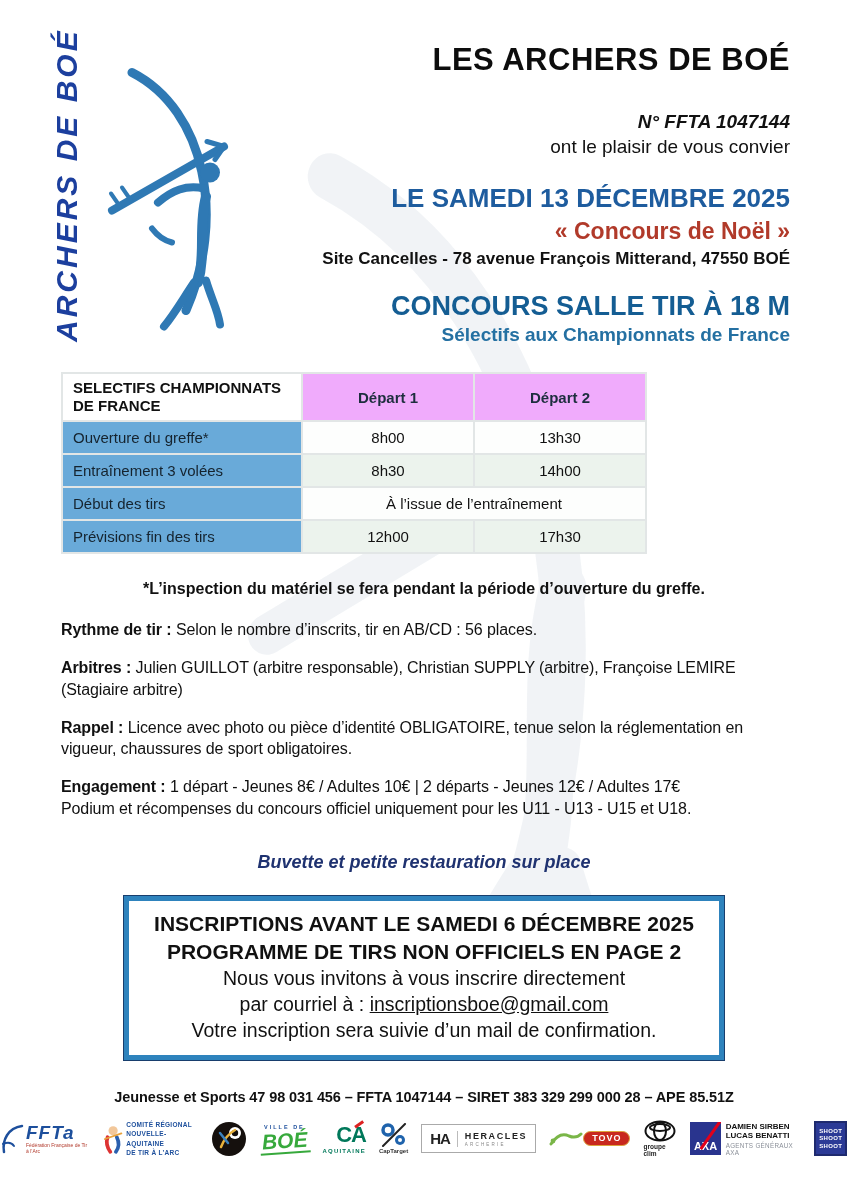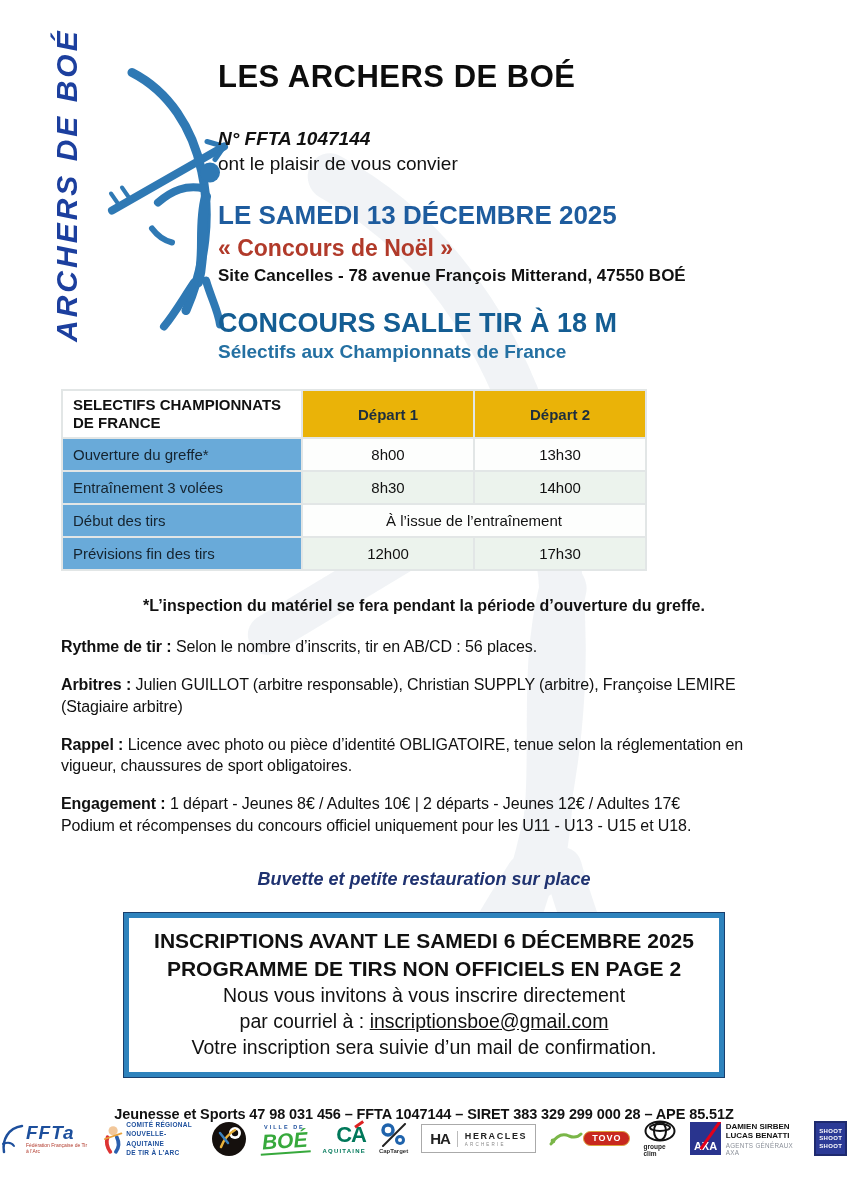--- a/index.html
+++ b/index.html
@@ -16,41 +16,41 @@
   .club-logo { position:absolute; left:50px; top:56px; width:210px; height:288px; z-index:1; }
   .club-logo-text {
     position:absolute; left:0; top:2px; height:284px;
     writing-mode:vertical-rl; transform:rotate(180deg);
     font-size:30px; font-weight:bold; font-style:italic; color:#1c3f9e;
     letter-spacing:3px; white-space:nowrap;
   }
   .club-logo-art { position:absolute; left:44px; top:0; }
 
   
-  .header { position:relative; z-index:1; margin-left:218px; width:572px; text-align:left; padding-top:59px; }
+  .header { position:relative; z-index:1; margin-left:218px; width:572px; text-align:right; padding-top:42px; }
   .title { font-size:31px; font-weight:bold; color:#0d0d0d; letter-spacing:.5px; }
   .ffta { margin-top:33px; font-size:19px; font-weight:bold;font-style:italic; }
   .invite { margin-top:3px; font-size:19px; }
   .date { margin-top:25px; font-size:26px; font-weight:bold; color:#1e5c9e; }
   .event { margin-top:4px; font-size:23px; font-weight:bold; color:#b13a2a; }
   .venue1 { margin-top:26px; font-size:16px; font-weight:bold; }
   .venue2 { margin-top:4px; font-size:17px; font-weight:bold; }
   .contest { margin-top:22px; font-size:27px; font-weight:bold; color:#145d93; }
   .contest-sub { margin-top:2px; font-size:19px; font-weight:bold; color:#2470a2; }
 
   .content { position:relative; z-index:1; margin-left:61px; width:726px; }
 
   
   table.schedule { border-collapse:collapse; width:586px; margin-top:26px; }
   table.schedule td { border:2px solid #e2e6e6; }
   td.corner {
     width:240px; background:#fff; border:2px solid #1c1c1c;
     font-size:15px; font-weight:bold; padding:5px 10px; line-height:1.2;
   }
-  td.dep { background:#eab308; color:#1d2e3e; font-size:15px; font-weight:bold; text-align:center; height:46px; }
+  td.dep { background:#f0abfc; color:#1d2e3e; font-size:15px; font-weight:bold; text-align:center; height:46px; }
   td.rl { background:#69aad9; color:#15232e; font-size:15px; padding:7px 10px; }
   td.rc { text-align:center; font-size:15px; padding:7px 6px; }
   tr.rw td.rc { background:#fdfefd; }
   tr.rg td.rc { background:#ecf3ed; }
 
   .inspection { margin:26px 0 21px; text-align:center; font-size:16px; font-weight:bold; }
 
   .para { font-size:16px; line-height:1.33; margin-bottom:17px; letter-spacing:-.1px; }
 
   .buvette { margin:33px 0 23px; text-align:center; font-size:18px; font-weight:bold; font-style:italic; color:#1f3270; }

